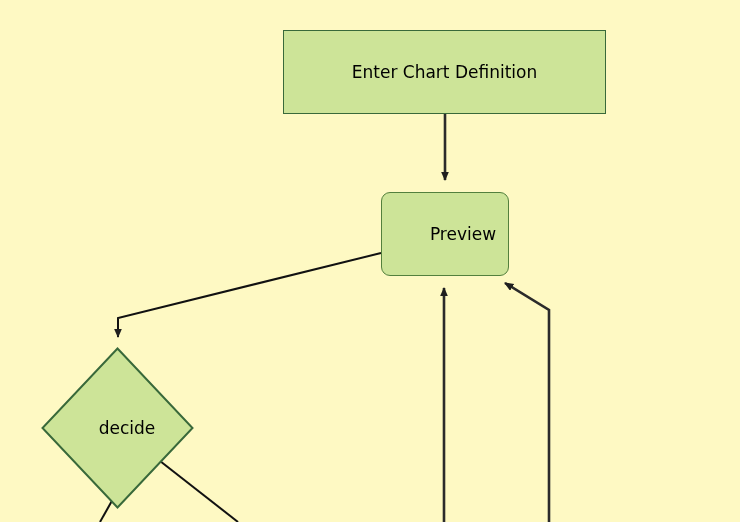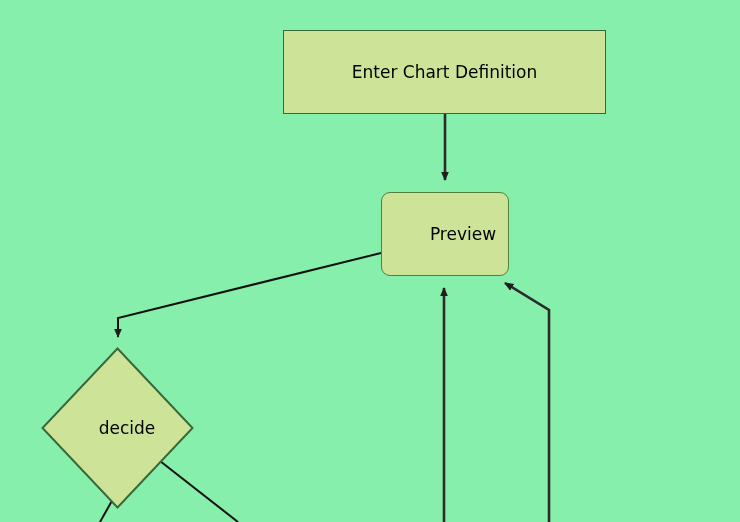--- a/index.html
+++ b/index.html
@@ -10,21 +10,21 @@
   body {
     width: 740px;
     height: 522px;
     overflow: hidden;
     font-family: "DejaVu Sans", sans-serif;
   }
   #diagram-canvas {
     position: relative;
     width: 740px;
     height: 522px;
-    background: #86efac;
+    background: #fef9c3;
   }
   #edge-layer {
     position: absolute;
     left: 0;
     top: 0;
     width: 740px;
     height: 522px;
   }
   .node {
     position: absolute;

